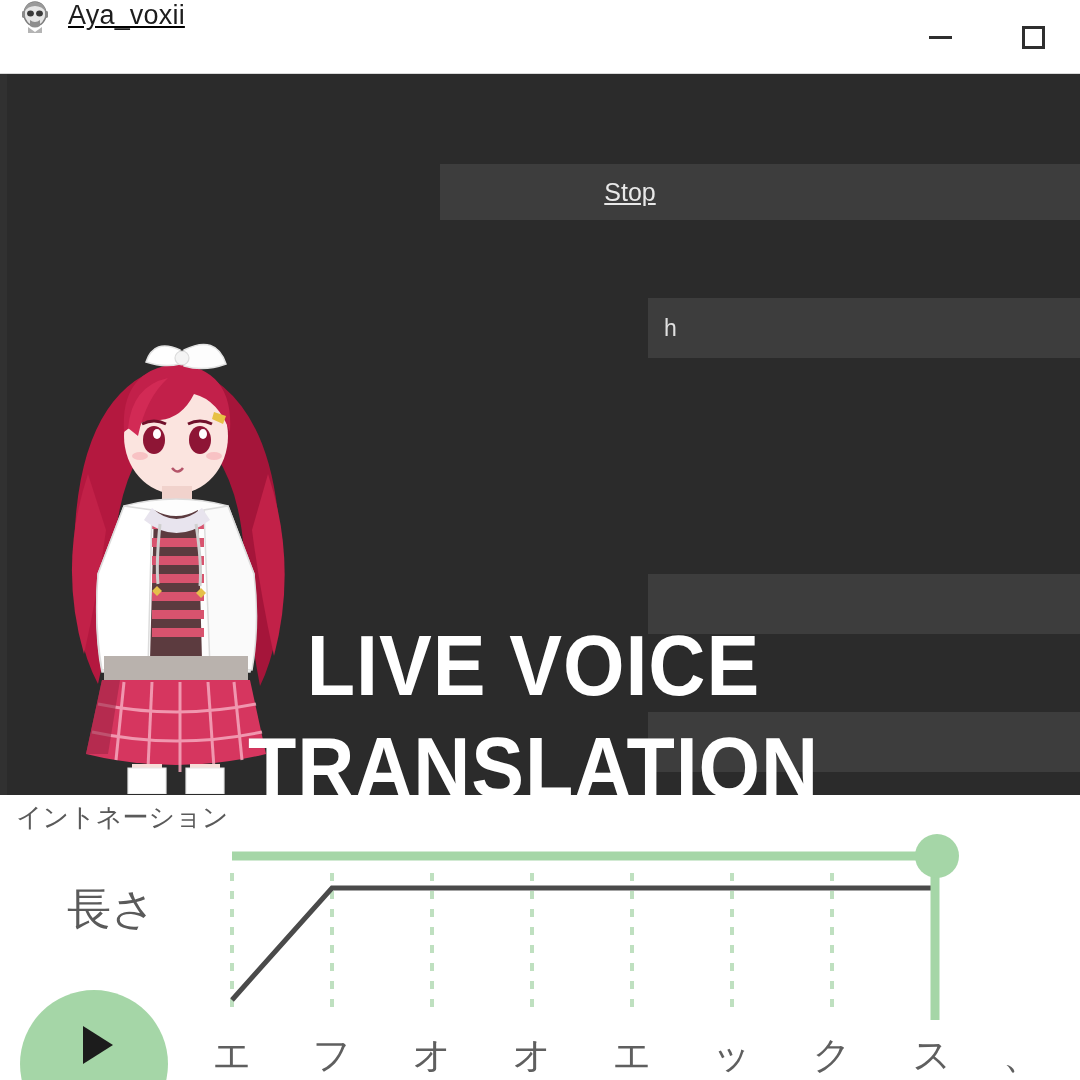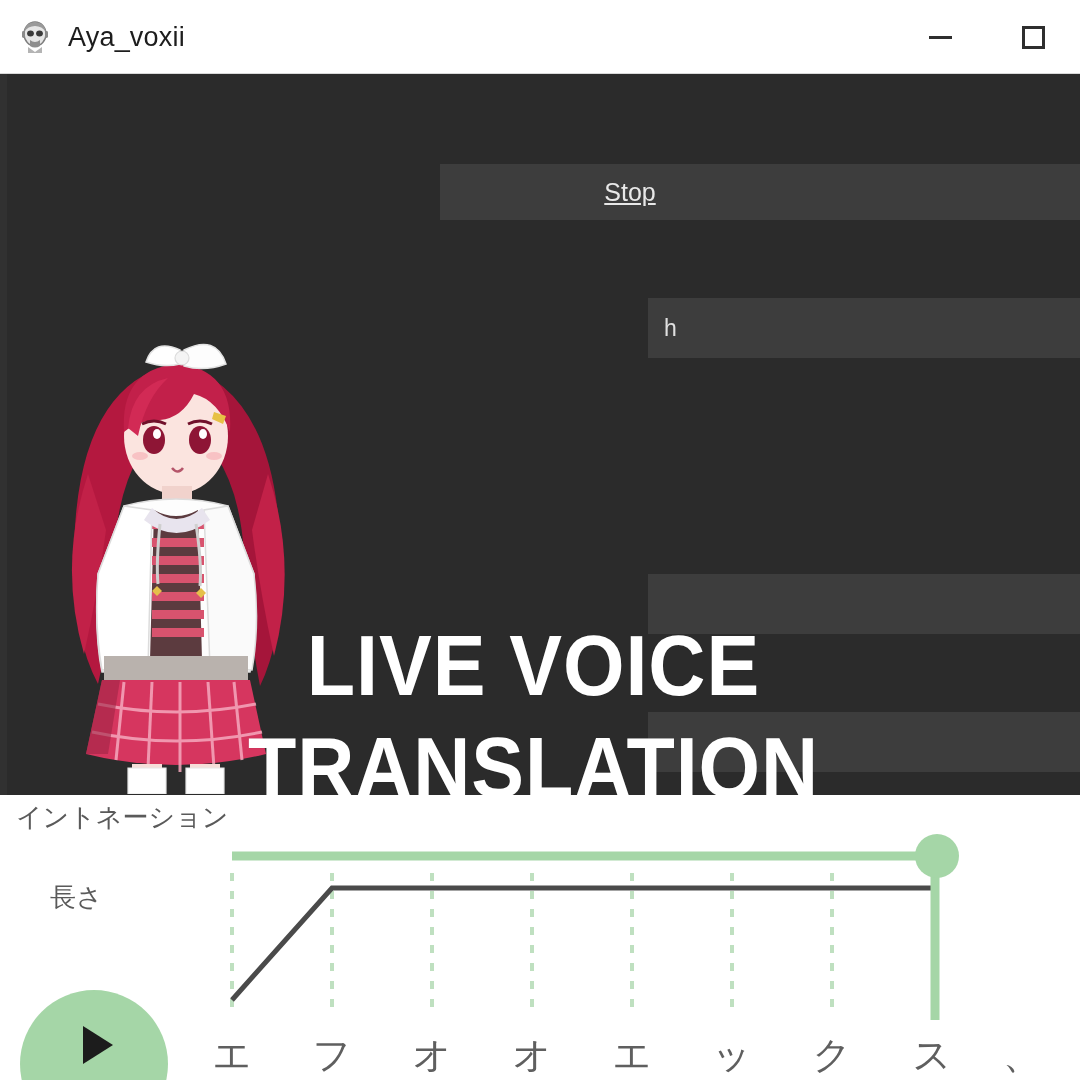--- a/index.html
+++ b/index.html
@@ -24,22 +24,23 @@
     height: 74px;
     background: #ffffff;
     border-bottom: 1px solid #d9d9d9;
     box-sizing: border-box;
   }
   .titlebar-left {
     position: absolute;
     left: 18px; top: 0;
     height: 74px;
     display: flex;
-    align-items: center;
+    align-items: flex-start;
     gap: 16px;
+    text-decoration: underline;
   }
   .app-icon {
     width: 34px;
     height: 34px;
     display: block;
   }
   .app-title {
     font-size: 27px;
     color: #1d1d1d;
     letter-spacing: .2px;
@@ -192,23 +193,23 @@
     position: absolute;
     color: #5a5a5a;
     white-space: nowrap;
   }
   .label-intonation {
     left: 16px;
     top: 800px;
     font-size: 26px;
   }
   .label-length {
-    left: 50px;
+    left: 67px;
     top: 880px;
-    font-size: 26px;
+    font-size: 44px;
   }
 
   .play-button {
     position: absolute;
     left: 20px;
     top: 990px;
     width: 148px;
     height: 148px;
     border-radius: 50%;
     background: #a5d6a7;

